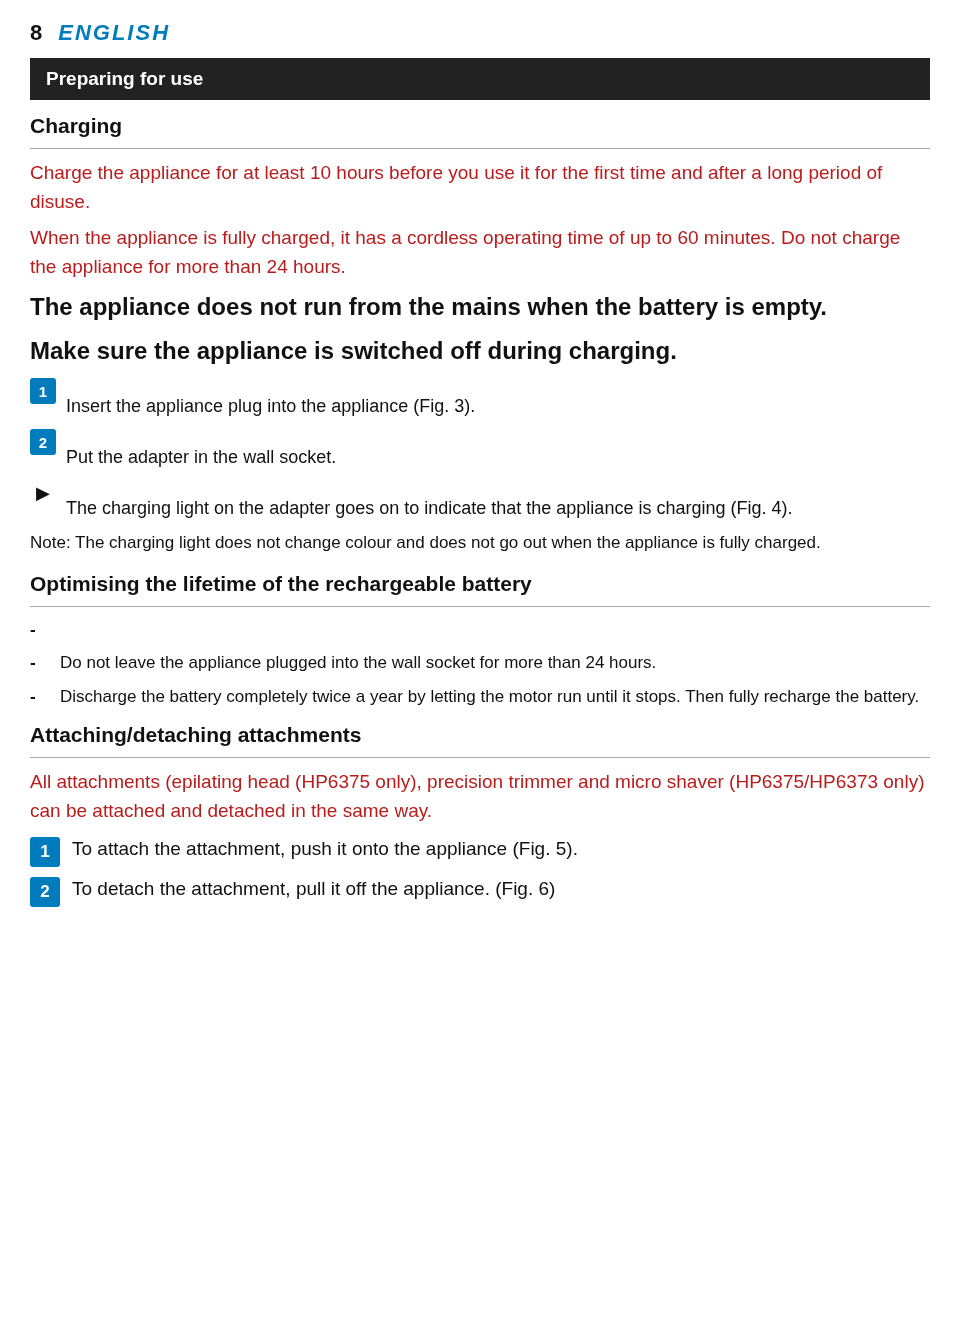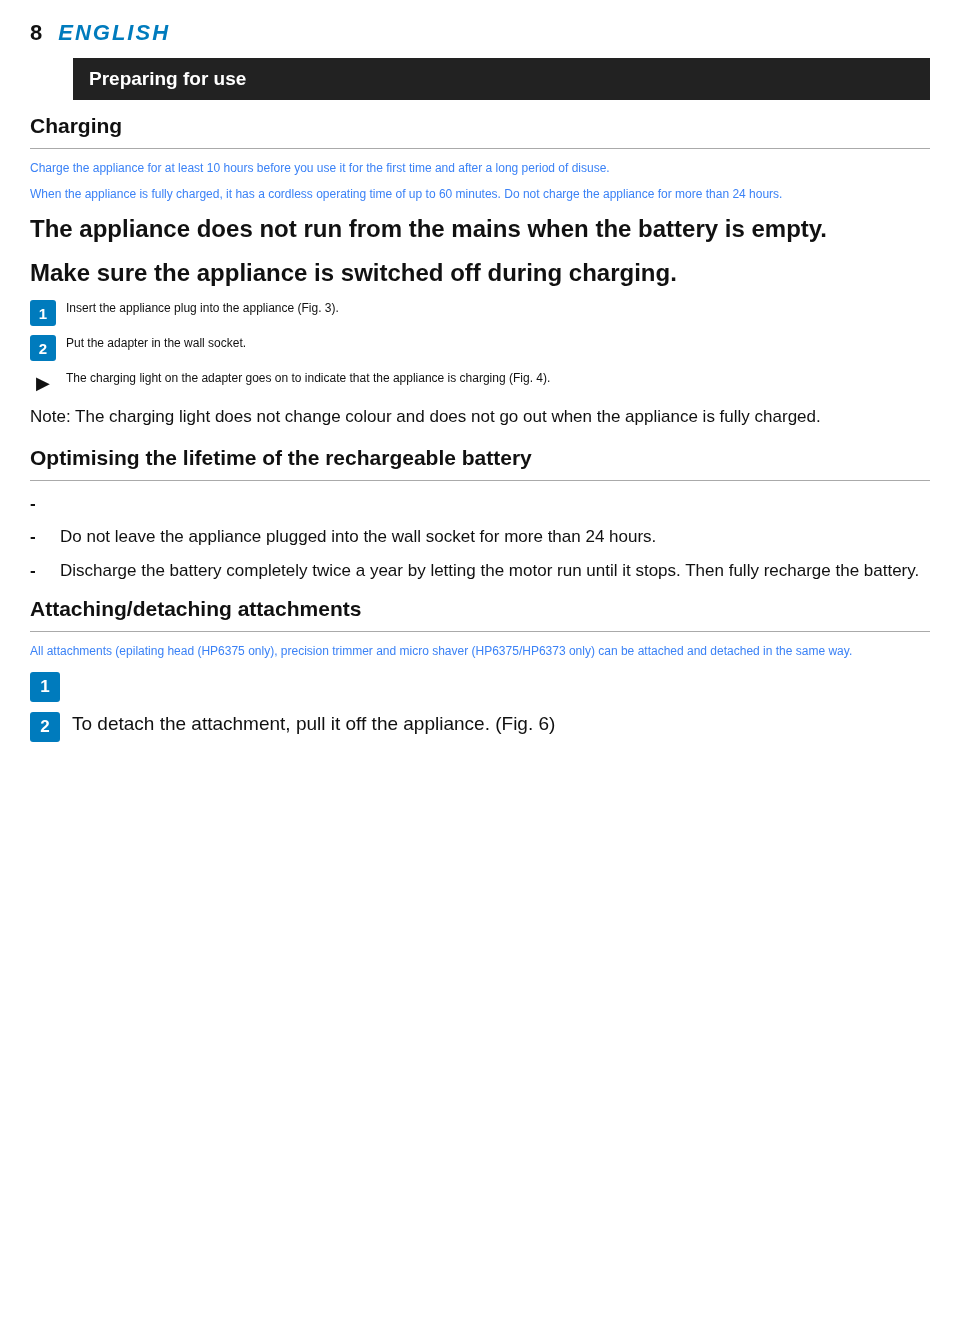--- a/index.html
+++ b/index.html
@@ -38,41 +38,40 @@
       font-style: italic;
     }
 
     .section-header {
       background: #222;
       color: #fff;
       font-size: 19px;
       font-weight: bold;
       padding: 10px 16px;
       margin-bottom: 14px;
-      margin-left: 43px;
     }
 
     .subsection-title {
       font-size: 21px;
       font-weight: bold;
       color: #111;
       margin-bottom: 10px;
       margin-top: 8px;
     }
 
     .divider {
       border: none;
       border-top: 1.5px solid #aaa;
       margin: 10px 0 10px 0;
     }
 
     .body-text {
-      font-size: 12px;
-      line-height: 1.5;
-      color: #3b82f6;
+      font-size: 19px;
+      line-height: 1.5;
+      color: #b91c1c;
       margin-bottom: 8px;
     }
 
     .bold-text {
       font-size: 24px;
       font-weight: bold;
       line-height: 1.5;
       color: #111;
       margin-bottom: 8px;
     }
@@ -112,23 +111,24 @@
       min-width: 26px;
       height: 26px;
       display: flex;
       align-items: center;
       justify-content: center;
       flex-shrink: 0;
       margin-top: 1px;
     }
 
     .step-text {
-      font-size: 12px;
+      font-size: 18px;
       line-height: 1.5;
       flex: 1;
+      margin-top: 16px;
     }
 
     .bullet-list {
       margin-left: 0;
       padding-left: 0;
       list-style: none;
     }
 
     .bullet-list li {
       display: flex;
@@ -231,20 +231,21 @@
     </li>
   </ul>
 
   <div class="subsection-title" style="margin-top:14px;">Attaching/detaching attachments</div>
   <hr class="divider">
 
   <p class="body-text">All attachments (epilating head (HP6375 only), precision trimmer and micro shaver (HP6375/HP6373 only) can be attached and detached in the same way.</p>
 
   <div class="large-step-row" style="margin-top:10px;">
     <div class="large-step-badge">1</div>
+    <span class="large-step-text">To attach the attachment, push it onto the appliance (Fig. 5).</span>
   </div>
 
   <div class="large-step-row">
     <div class="large-step-badge">2</div>
     <span class="large-step-text">To detach the attachment, pull it off the appliance.  (Fig. 6)</span>
   </div>
 
 </div>
 
 </body></html>

